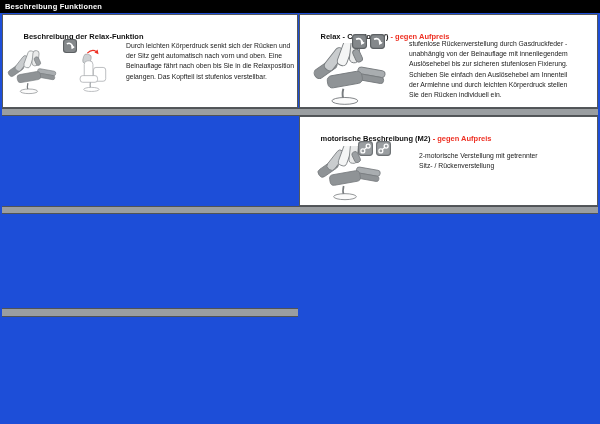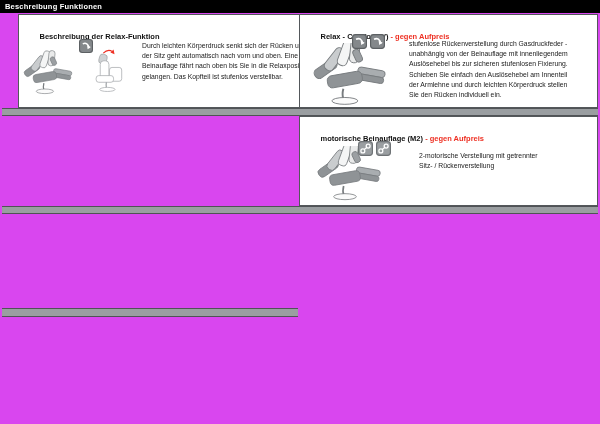--- a/index.html
+++ b/index.html
@@ -1,16 +1,16 @@
 <!DOCTYPE html>
 <html style="--accent: #ee3124; --bar: #9a9ea1;"><head>
 <meta charset="utf-8">
 <style>
   html,body{margin:0;padding:0;background:#ffffff;}
-  .screen{position:relative;width:600px;height:424px;background:#d946ef;overflow:hidden;
+  .screen{position:relative;width:600px;height:424px;background:#1d4ed8;overflow:hidden;
           font-family:"Liberation Sans",sans-serif;color:#111;}
   .topbar{position:absolute;left:0;top:0;width:600px;height:13px;background:#000;
           color:#fff;font-size:7.5px;font-weight:bold;line-height:13px;
           padding-left:5px;box-sizing:border-box;letter-spacing:.2px;}
   .cell{position:absolute;background:#fff;border:1px solid #54585b;box-sizing:border-box;}
   .cell-title{position:absolute;left:8px;top:8px;font-size:7.5px;font-weight:bold;white-space:pre;}
   .surcharge{color:var(--accent,#ee3124);}
   .body-text{position:absolute;font-size:6.8px;line-height:1.5;white-space:pre;color:#1a1a1a;}
   .graybar{position:absolute;background:var(--bar,#9a9ea1);
            border-top:1px solid #505356;border-bottom:1px solid #505356;box-sizing:border-box;}
@@ -70,21 +70,21 @@
     </g>
   </defs>
 </svg>
 
 <div class="screen">
 
   <div class="topbar">
     <span>Beschreibung Funktionen</span>
   </div>
 
-  <div class="cell" style="left:18px;top:14px;width:296px;height:94px">
+  <div class="cell" style="left:2px;top:14px;width:296px;height:94px">
     <div class="cell-title">
       <span>Beschreibung der Relax-Funktion</span><span class="surcharge"></span>
     </div>
     <svg class="fig" style="left:4px;top:26px" width="56" height="66" viewBox="0 0 110 84">
         <use href="#g-chair-reclined" xlink:href="#g-chair-reclined"></use>
       </svg>
     <svg class="fig" style="left:60px;top:24px" width="14" height="14" viewBox="0 0 13 13">
         <use href="#g-icon-dark-arrow" xlink:href="#g-icon-dark-arrow"></use>
       </svg>
     <svg class="fig" style="left:70px;top:20px" width="46" height="70" viewBox="0 -6 90 90">
@@ -115,21 +115,21 @@
 Schieben Sie einfach den Auslösehebel am Innenteil
 der Armlehne und durch leichten Körperdruck stellen
 Sie den Rücken individuell ein.</div>
   </div>
 
   <div class="graybar" style="left:2px;top:108px;width:596px;height:8px"></div>
 
 
   <div class="cell" style="left:299px;top:116px;width:299px;height:90px">
     <div class="cell-title">
-      <span>motorische Beinauflage (M2)</span><span class="surcharge"> - gegen Aufpreis</span>
+      <span>motorische Beschreibung (M2)</span><span class="surcharge"> - gegen Aufpreis</span>
     </div>
     <svg class="fig" style="left:10px;top:29px" width="86" height="56" viewBox="0 0 110 84">
         <use href="#g-chair-reclined" xlink:href="#g-chair-reclined"></use>
       </svg>
     <svg class="fig" style="left:58px;top:24px" width="15" height="15" viewBox="0 0 13 13">
         <use href="#g-icon-motor" xlink:href="#g-icon-motor"></use>
       </svg>
     <svg class="fig" style="left:76px;top:24px" width="15" height="15" viewBox="0 0 13 13">
         <use href="#g-icon-motor" xlink:href="#g-icon-motor"></use>
       </svg>

